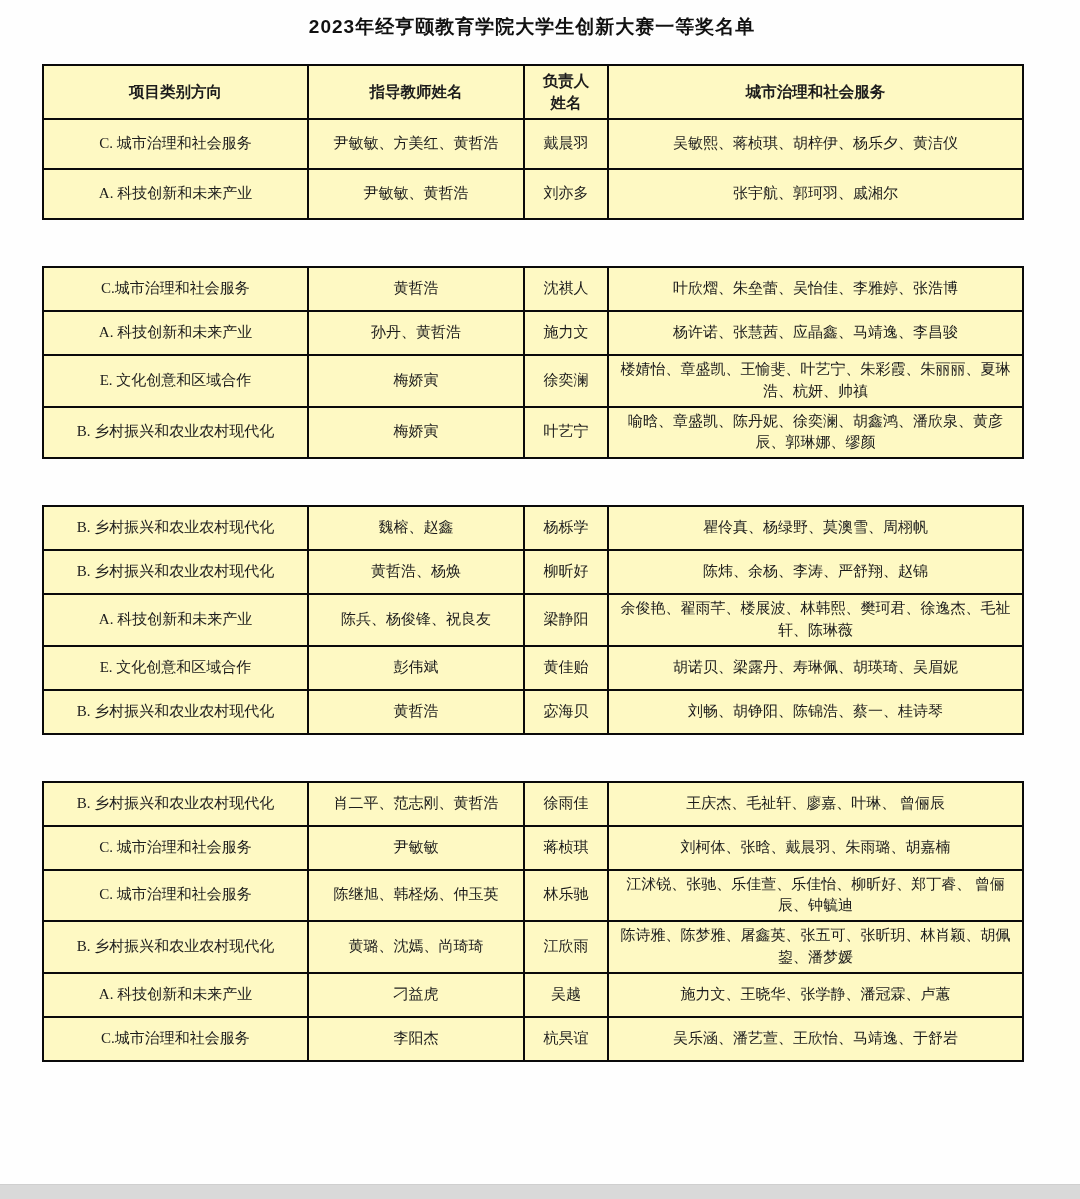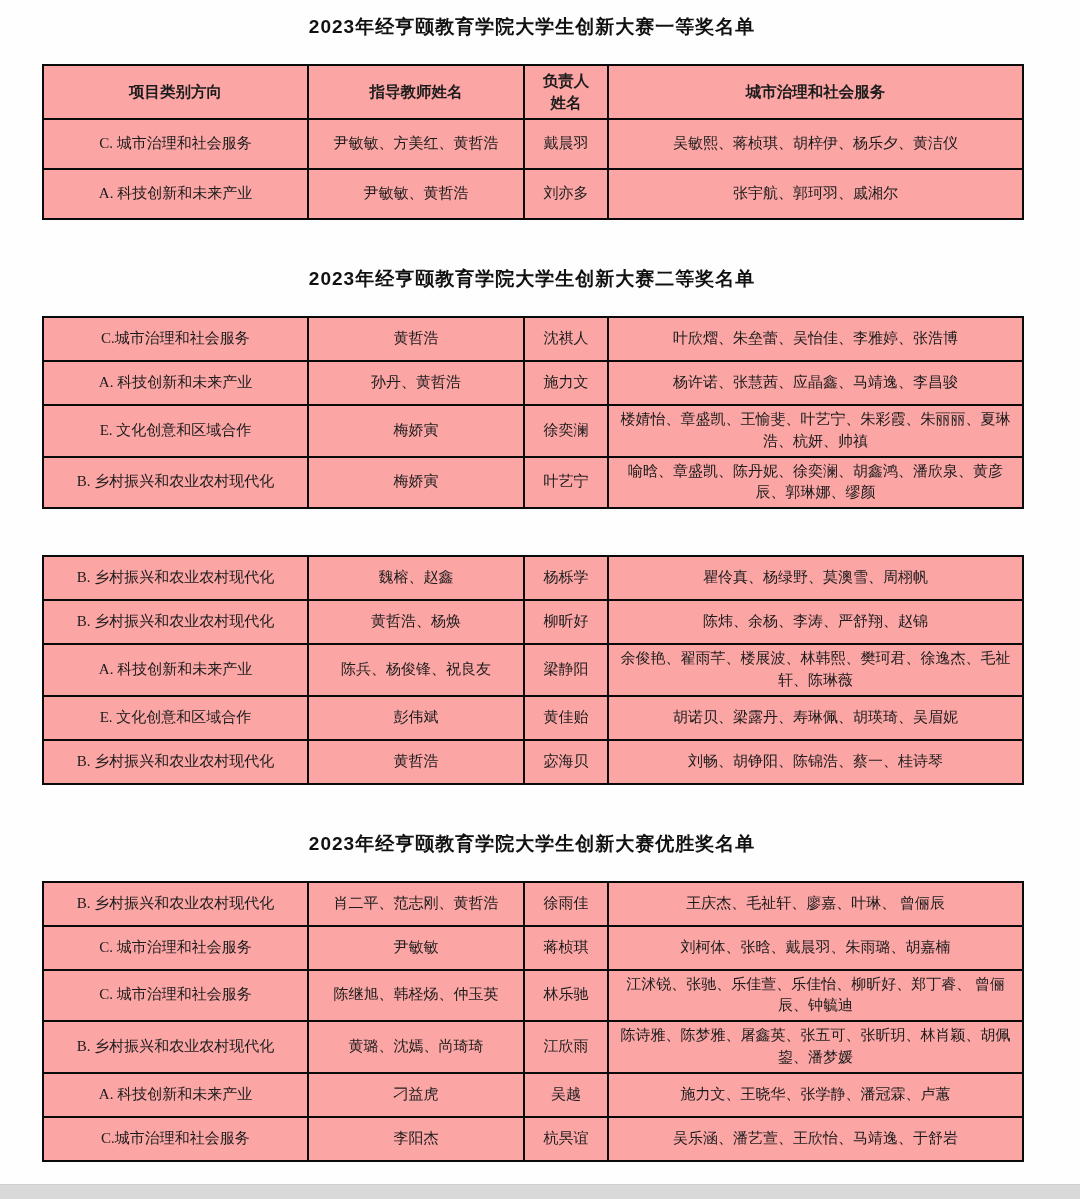--- a/index.html
+++ b/index.html
@@ -29,21 +29,21 @@
     font-weight: 700;
     text-align: center;
     letter-spacing: 1px;
     color: #111;
     margin: 0 0 24px 0;
   }
   table.award-table {
     width: 980px;
     table-layout: fixed;
     border-collapse: collapse;
-    background: #fca5a5;
+    background: #fef9c3;
   }
   table.award-table th,
   table.award-table td {
     border: 2px solid #0a0a0a;
     text-align: center;
     vertical-align: middle;
     font-size: 15px;
     line-height: 1.45;
     padding: 3px 6px;
     color: #1c1c1c;
@@ -105,21 +105,20 @@
               <td>A. 科技创新和未来产业</td>
               <td>尹敏敏、黄哲浩</td>
               <td>刘亦多</td>
               <td>张宇航、郭珂羽、戚湘尔</td>
             </tr>
           </tbody>
     </table>
   </section>
 
   <section class="table-section">
-    <h2 class="table-title">2023年经亨颐教育学院大学生创新大赛二等奖名单</h2>
     <table class="award-table">
       <colgroup>
         <col class="col-category">
         <col class="col-advisors">
         <col class="col-leader">
         <col class="col-members">
       </colgroup>
       <tbody>
             <tr>
               <td>C.城市治理和社会服务</td>
@@ -186,21 +185,20 @@
               <td>B. 乡村振兴和农业农村现代化</td>
               <td>黄哲浩</td>
               <td>宓海贝</td>
               <td>刘畅、胡铮阳、陈锦浩、蔡一、桂诗琴</td>
             </tr>
           </tbody>
     </table>
   </section>
 
   <section class="table-section">
-    <h2 class="table-title">2023年经亨颐教育学院大学生创新大赛优胜奖名单</h2>
     <table class="award-table">
       <colgroup>
         <col class="col-category">
         <col class="col-advisors">
         <col class="col-leader">
         <col class="col-members">
       </colgroup>
       <tbody>
             <tr>
               <td>B. 乡村振兴和农业农村现代化</td>

